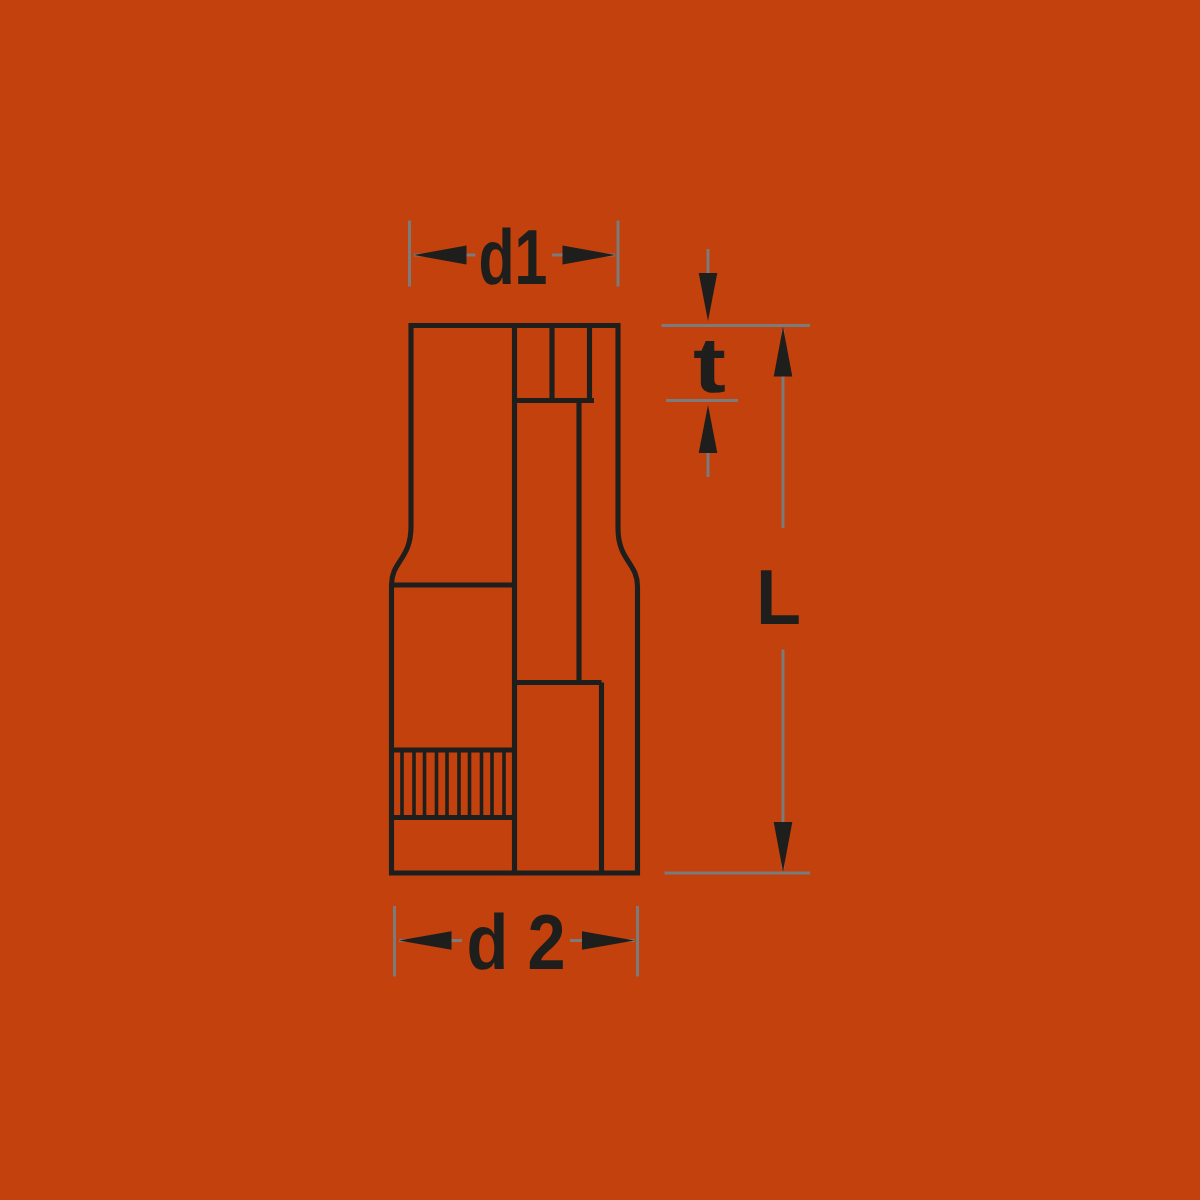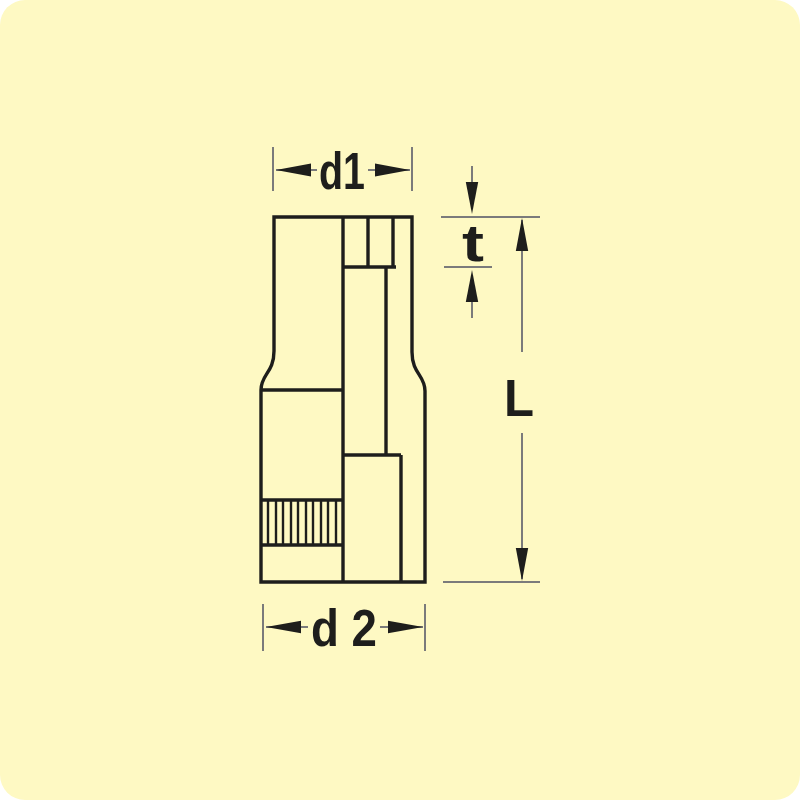--- a/index.html
+++ b/index.html
@@ -7,23 +7,22 @@
     padding: 0;
     width: 800px;
     height: 800px;
     background: #ffffff;
     font-family: "Liberation Sans", sans-serif;
   }
   .stage {
     position: relative;
     width: 800px;
     height: 800px;
-    background: #fef9c3;
+    background: #c2410c;
     overflow: hidden;
-    border-radius: 25px;
   }
   svg { display: block; }
   .outline {
     stroke: #1e1e1c;
     stroke-width: 3.4;
     fill: none;
     stroke-linecap: butt;
     stroke-linejoin: miter;
   }
   .outline .thin { stroke-width: 2.4; }

